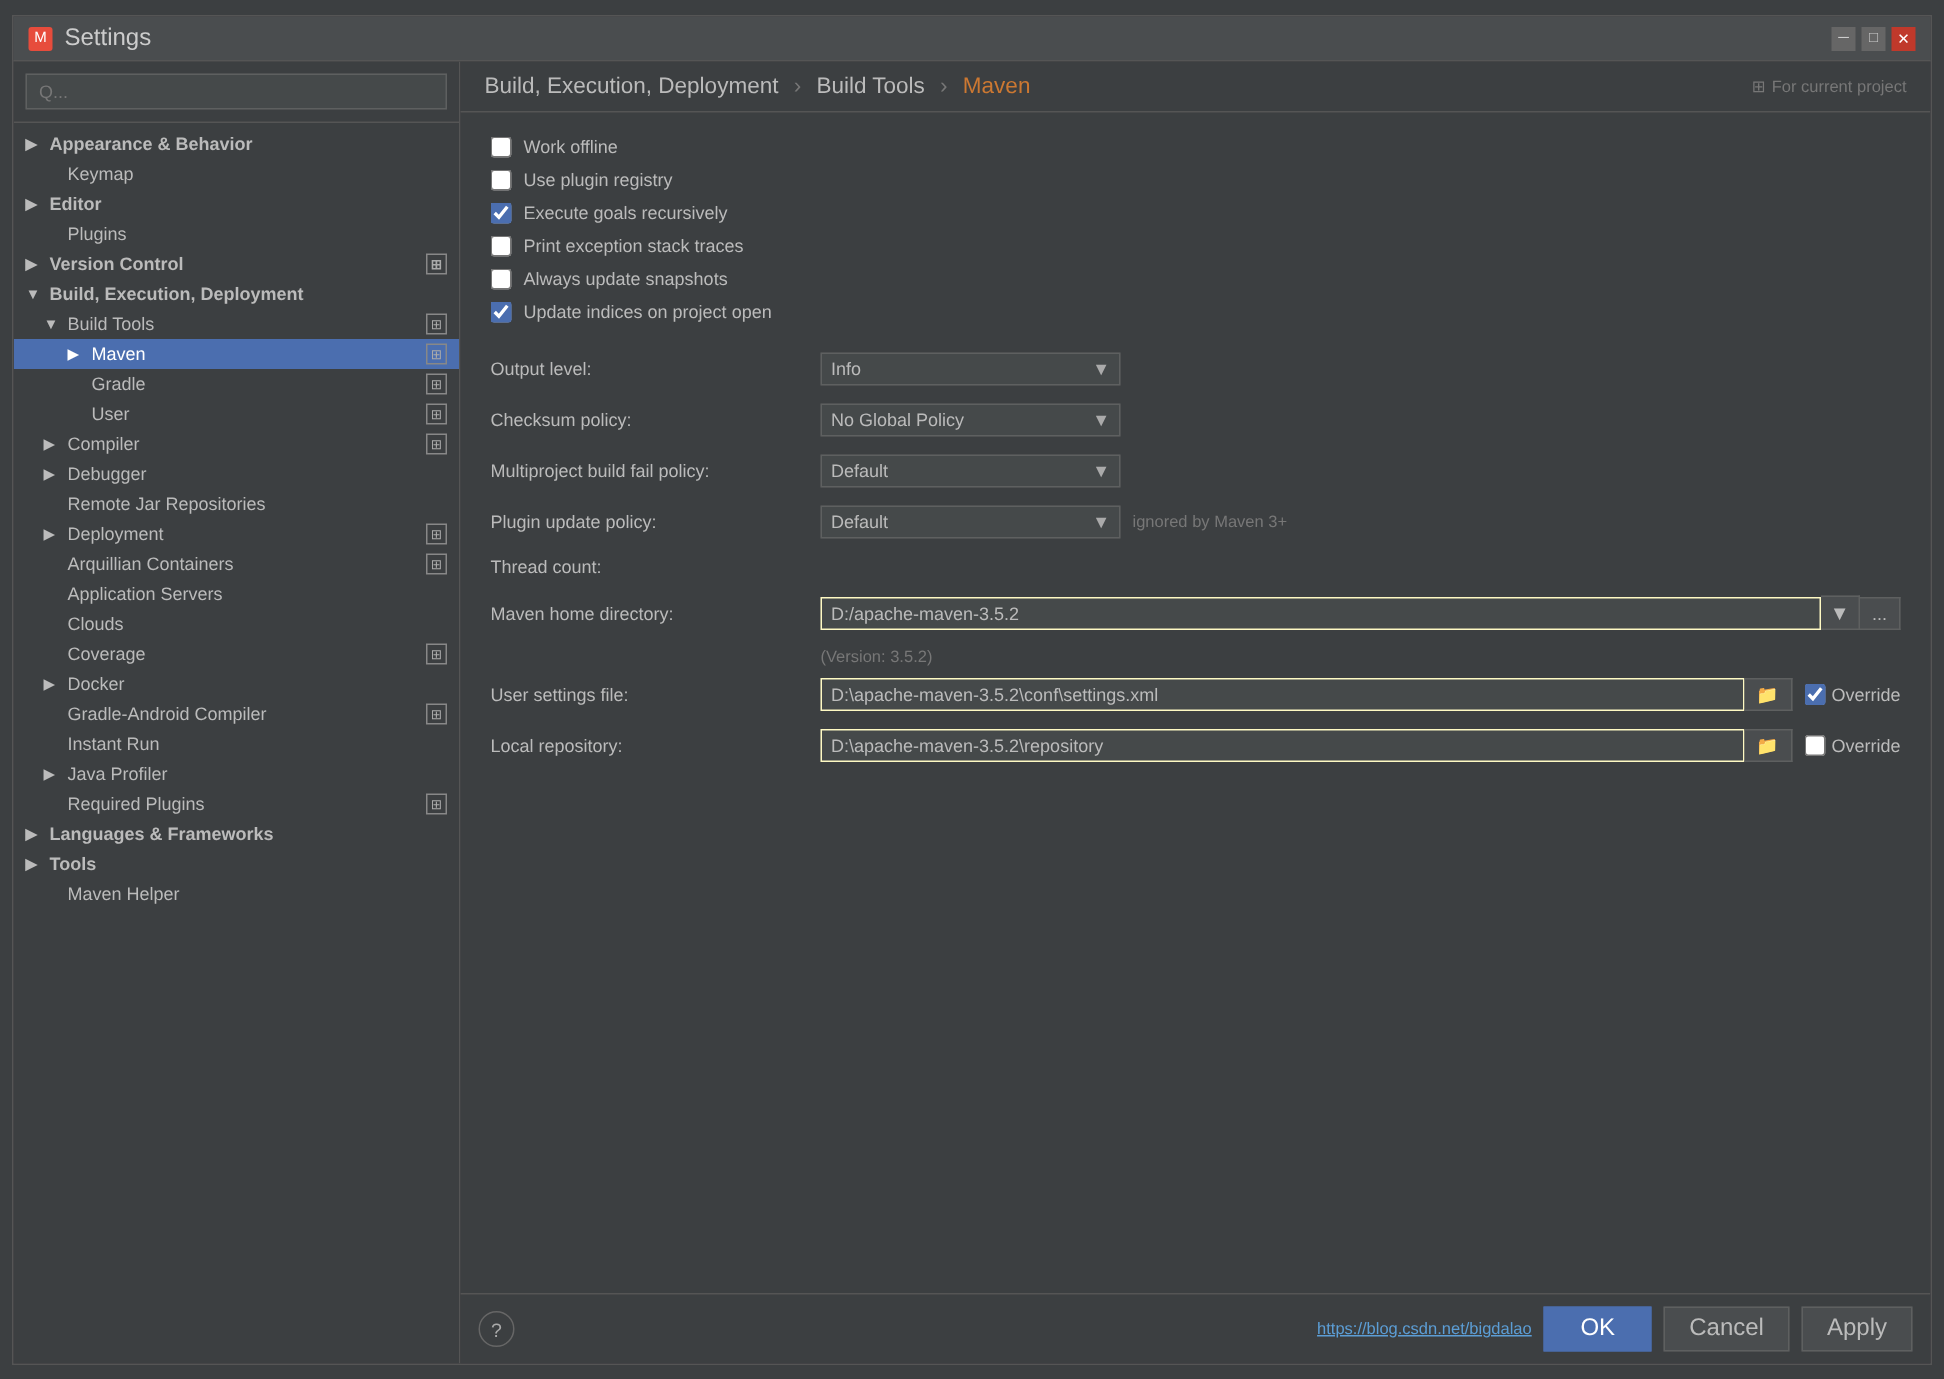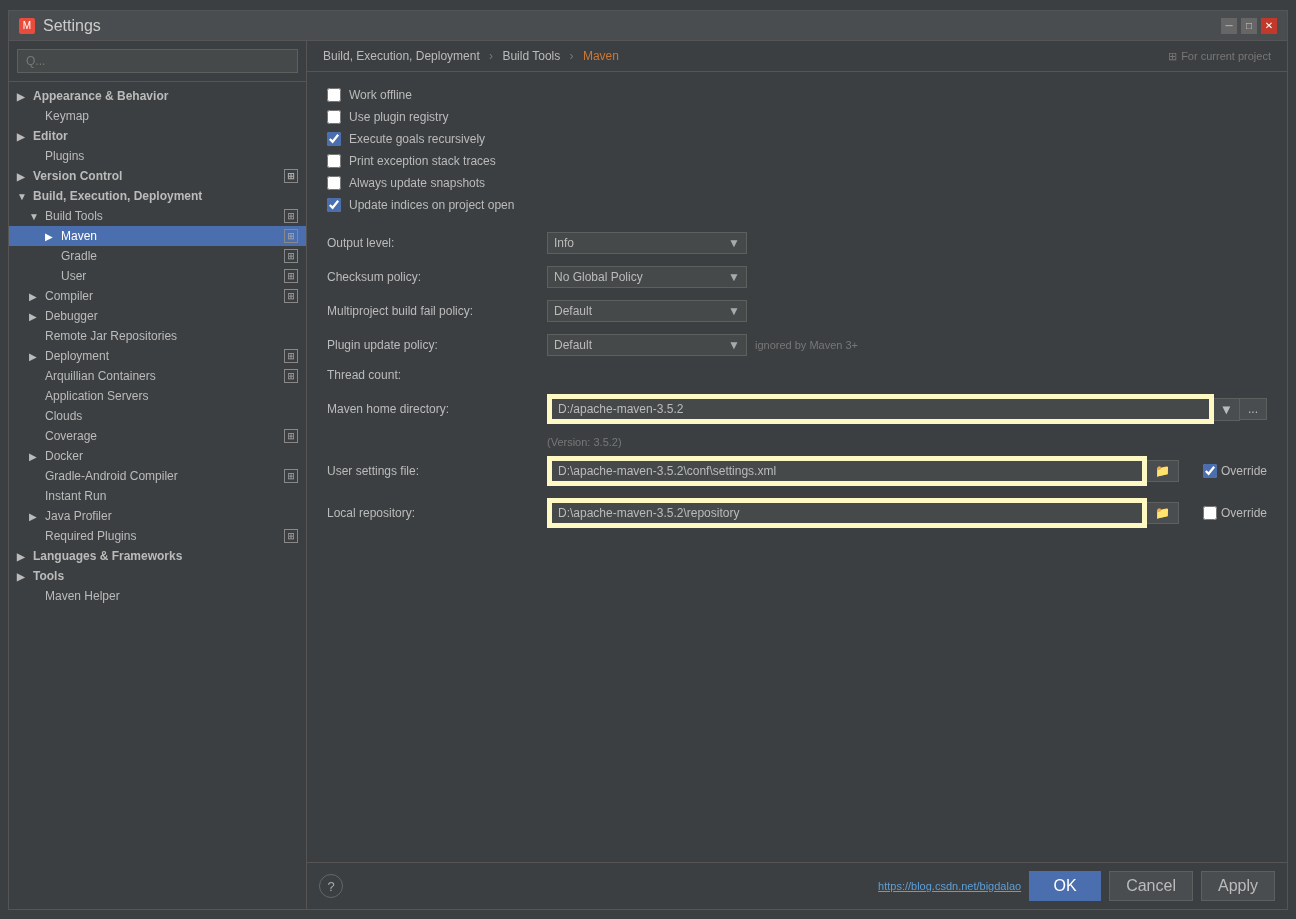--- a/index.html
+++ b/index.html
@@ -177,21 +177,21 @@
       padding: 8px 16px;
       border-bottom: 1px solid #555;
       display: flex;
       align-items: center;
       justify-content: space-between;
       background: #3c3f41;
     }
 
     .breadcrumb {
       color: #bbbbbb;
-      font-size: 12px;
+      font-size: 15px;
     }
 
     .breadcrumb .sep {
       margin: 0 6px;
       color: #777;
     }
 
     .breadcrumb .active {
       color: #cc7832;
     }
@@ -284,21 +284,21 @@
 
     .path-input-wrap {
       display: flex;
       align-items: center;
       flex: 1;
     }
 
     .path-input {
       flex: 1;
       background: #45494a;
-      border: 5px solid #fef9c3;
+      border: 1px solid #fef9c3;
       color: #bbbbbb;
       padding: 3px 6px;
       font-size: 12px;
       outline: none;
     }
 
     .path-btn {
       background: #4a4d4f;
       border: 1px solid #5e6060;
       border-left: none;
@@ -322,21 +322,20 @@
       font-size: 11px;
       padding-left: 220px;
       margin-bottom: 8px;
       margin-top: 12px;
     }
 
     .override-checkbox {
       display: flex;
       align-items: flex-end;
       gap: 4px;
-      margin-left: 16px;
     }
 
     .override-checkbox input[type="checkbox"] {
       width: 14px;
       height: 14px;
       accent-color: #4b6eaf;
     }
 
     .override-label {
       color: #bbbbbb;

